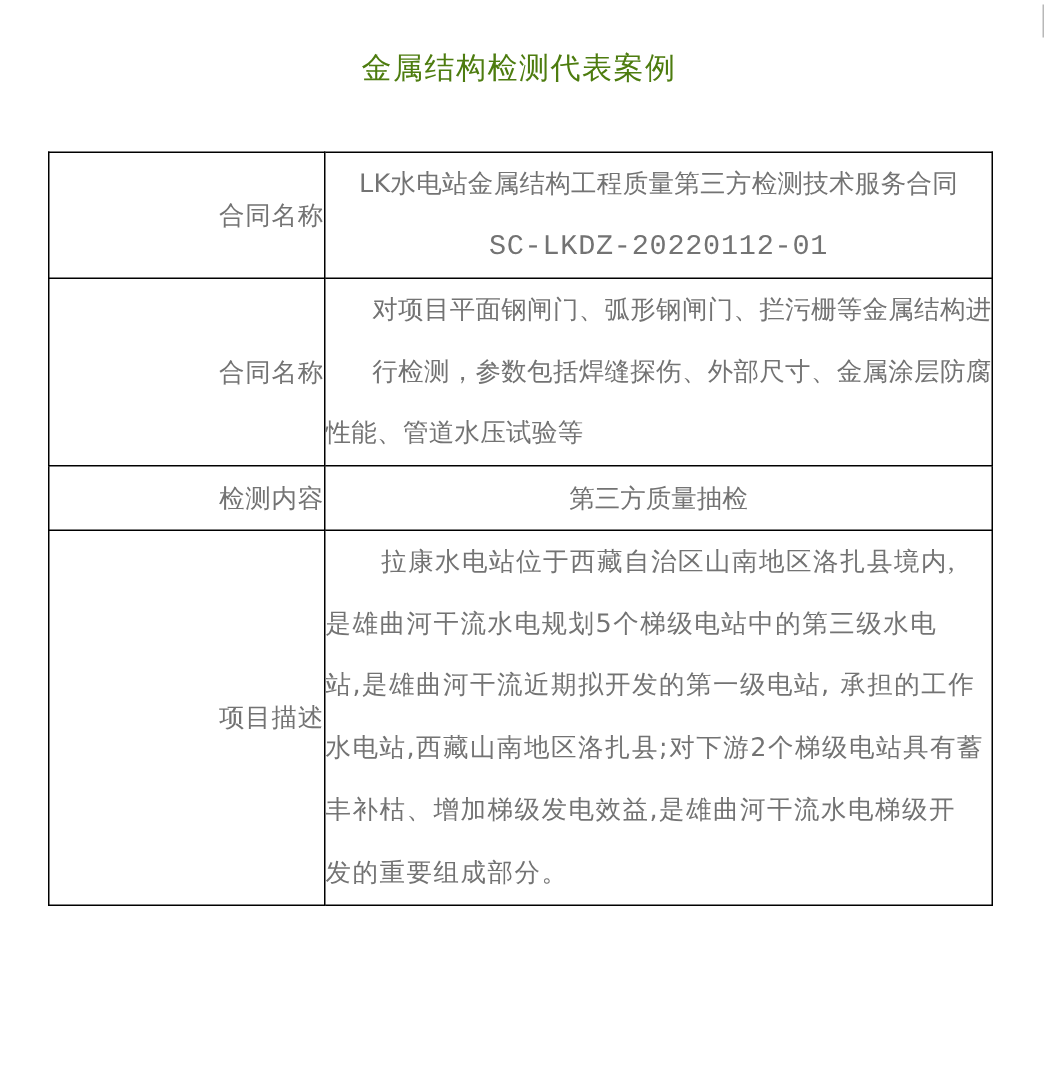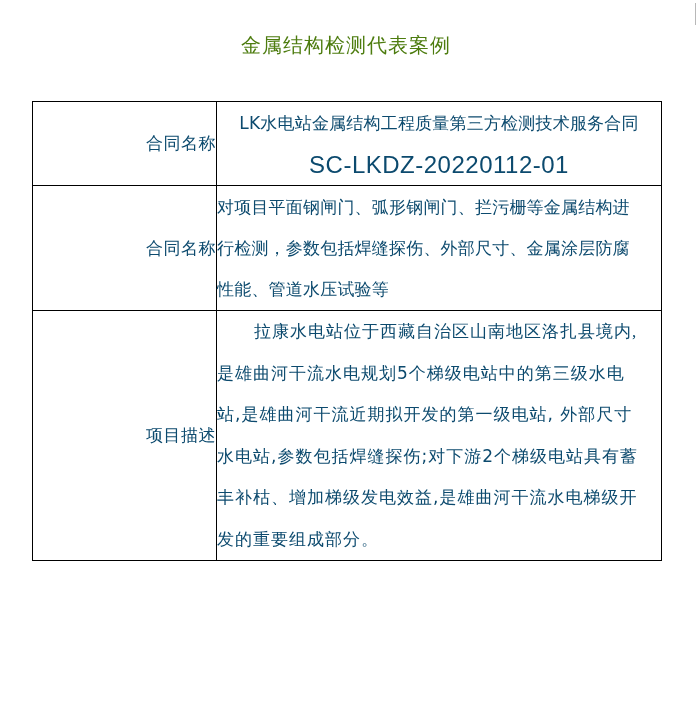--- a/index.html
+++ b/index.html
@@ -39,54 +39,55 @@
       left: 32px;
       top: 101px;
       width: 630px;
       border-collapse: collapse;
       table-layout: fixed;
     }
     table.case-table td {
       border: 1.5px solid #000;
       padding: 0;
       font-size: 17px;
-      color: #0c4a6e;
+      color: #737373;
       vertical-align: middle;
     }
     td.label {
       width: 183px;
       text-align: right;
       letter-spacing: 0.5px;
     }
     td.value {
       text-align: center;
     }
     .contract-name {
       display: block;
       line-height: 41px;
       white-space: nowrap;
       letter-spacing: 0.2px;
     }
     .contract-code {
       display: block;
       line-height: 41px;
-      font-family: Liberation Sans, sans-serif;
-      font-size: 24px;
+      font-family: Liberation Mono, monospace;
+      font-size: 19px;
       letter-spacing: 0.5px;
     }
     .work-text {
       display: block;
       line-height: 41px;
       text-align: left;
       padding-left: 0;
       letter-spacing: 0.2px;
     }
     .work-line {
       display: block;
       white-space: nowrap;
+      text-align: right;
     }
     .work-line.last {
       text-align: left;
     }
     .desc-text {
       display: block;
       text-align: left;
       line-height: 41.5px;
       padding: 0 0 0 0;
       letter-spacing: 1px;
@@ -123,27 +124,31 @@
     <tr style="height:125px;">
       <td class="label">合同名称</td>
       <td class="value">
         <span class="work-text">
           <span class="work-line">对项目平面钢闸门、弧形钢闸门、拦污栅等金属结构进</span>
           <span class="work-line">行检测，参数包括焊缝探伤、外部尺寸、金属涂层防腐</span>
           <span class="work-line last">性能、管道水压试验等</span>
         </span>
       </td>
     </tr>
+    <tr style="height:43px;">
+      <td class="label">检测内容</td>
+      <td class="value">第三方质量抽检</td>
+    </tr>
     <tr style="height:250px;">
       <td class="label">项目描述</td>
       <td class="value">
         <span class="desc-text">
           <span class="desc-line first">拉康水电站位于西藏自治区山南地区洛扎县境内,</span>
           <span class="desc-line">是雄曲河干流水电规划5个梯级电站中的第三级水电</span>
-          <span class="desc-line">站,是雄曲河干流近期拟开发的第一级电站, 外部尺寸</span>
-          <span class="desc-line">水电站,参数包括焊缝探伤;对下游2个梯级电站具有蓄</span>
+          <span class="desc-line">站,是雄曲河干流近期拟开发的第一级电站, 承担的工作</span>
+          <span class="desc-line">水电站,西藏山南地区洛扎县;对下游2个梯级电站具有蓄</span>
           <span class="desc-line">丰补枯、增加梯级发电效益,是雄曲河干流水电梯级开</span>
           <span class="desc-line">发的重要组成部分。</span>
         </span>
       </td>
     </tr>
   </tbody>
 </table>
 
 </body></html>

